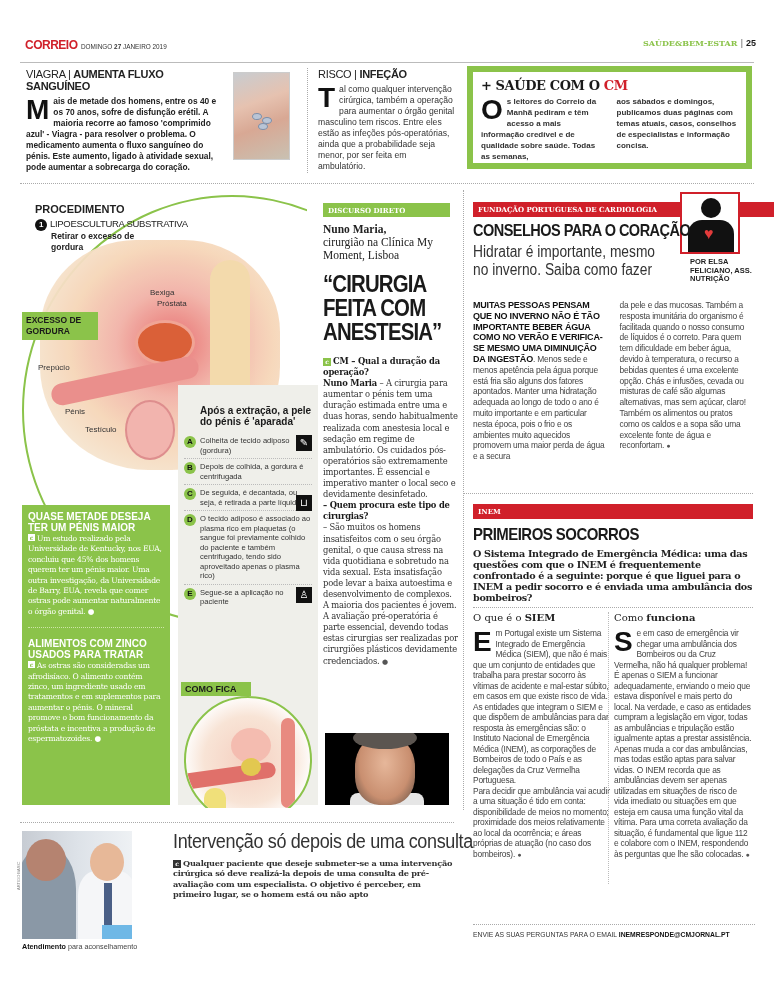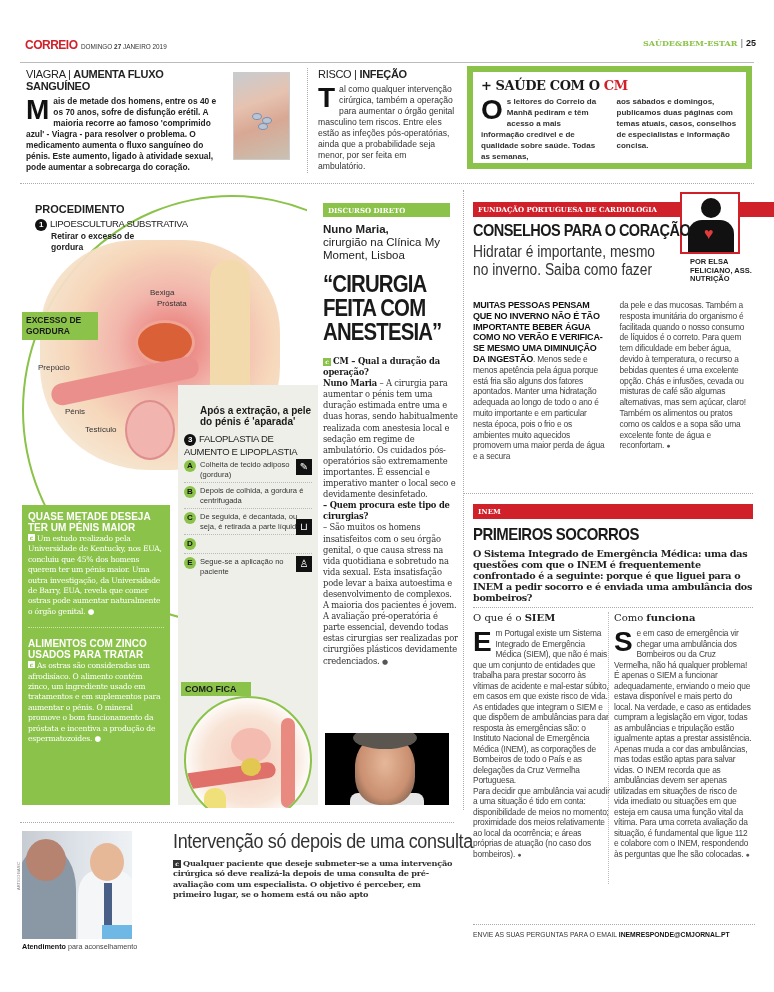--- a/index.html
+++ b/index.html
@@ -52,21 +52,21 @@
 
   
   #greenbox { left: 22px; top: 505px; width: 148px; height: 300px; background: #8bc34a; padding: 6px 6px; }
   #greenbox h4 { font-size: 10px; font-weight: 900; color: #fff; line-height: 11px; }
   #greenbox p { font-family: "DejaVu Serif", serif; font-size: 7.6px; line-height: 10.4px; color: #fff; margin-top: 1px; letter-spacing: -0.2px; }
   #greenbox .sep { border-top: 1px dotted #cde6a8; margin: 10px 0; }
   .cbox { display: inline-block; width: 7px; height: 7px; background: #fff; color: #8bc34a; font-size: 6px; line-height: 7px; text-align: center; font-weight: bold; margin-right: 2px; vertical-align: 1px; }
 
   
   #dd-kicker { left: 323px; top: 203px; width: 127px; height: 14px; background: #8bc34a; color: #fff; font-family: "DejaVu Serif", serif; font-size: 7px; font-weight: bold; padding: 3px 5px; }
-  #dd-name { left: 323px; top: 223px; width: 135px; font-family: Liberation Sans, sans-serif; font-size: 11.5px; line-height: 13px; color: #222; }
+  #dd-name { left: 323px; top: 223px; width: 135px; font-family: Liberation Serif, serif; font-size: 11.5px; line-height: 13px; color: #222; }
   #dd-quote { left: 323px; top: 272px; width: 135px; font-size: 24px; font-weight: 900; line-height: 24px; letter-spacing: -1px; color: #1a1a1a; transform: scaleX(0.85); transform-origin: left; white-space: nowrap; }
   #dd-body { left: 323px; top: 356px; width: 136px; font-family: "DejaVu Serif", serif; font-size: 8.4px; line-height: 11.1px; color: #333; letter-spacing: -0.2px; }
   #dd-body .q { font-weight: bold; color: #1a1a1a; }
   .greenc { display: inline-block; width: 8px; height: 8px; background: #8bc34a; color: #fff; font-size: 6px; line-height: 8px; text-align: center; margin-right: 2px; vertical-align: 0; }
   #dd-photo { left: 325px; top: 733px; width: 124px; height: 72px; background: #000; overflow: hidden; }
   #dd-photo .face { position: absolute; left: 30px; top: 2px; width: 60px; height: 70px; border-radius: 45% 45% 40% 40%; background: radial-gradient(ellipse at 50% 40%, #e6b79a 0%, #c98f70 60%, #5a4a40 100%); }
   #dd-photo .hair { position: absolute; left: 28px; top: -6px; width: 64px; height: 22px; border-radius: 50%; background: #5b5550; }
   #dd-photo .shirt { position: absolute; left: 25px; top: 60px; width: 74px; height: 20px; background: #e6e6e6; border-radius: 8px 8px 0 0; }
 
   
@@ -169,37 +169,37 @@
 </div>
 <div class="abs" id="excesso">EXCESSO DE GORDURA</div>
 <div class="abs lbl" style="left:150px;top:288px">Bexiga</div>
 <div class="abs lbl" style="left:157px;top:299px">Próstata</div>
 <div class="abs lbl" style="left:38px;top:363px">Prepúcio</div>
 <div class="abs lbl" style="left:65px;top:407px">Pénis</div>
 <div class="abs lbl" style="left:85px;top:425px">Testículo</div>
 
 <div class="abs" id="steps-box">
   <div class="stepdesc">Após a extração, a pele do pénis é 'aparada'</div>
-  <div class="stephead cond"><span class="stepnum">3</span><span>FALOPLASTIA DE AUMENTO E LIPOPLASTIA</span></div>
   <div class="sub">
       <span class="letter">A</span>
       <span style="width:90px">Colheita de tecido adiposo (gordura)</span>
       <span class="ico">✎</span>
     </div>
   <div class="sub">
       <span class="letter">B</span>
       <span style="width:105px">Depois de colhida, a gordura é centrifugada</span>
     </div>
   <div class="sub">
       <span class="letter">C</span>
       <span style="width:105px">De seguida, é decantada, ou seja, é retirada a parte líquida</span>
       <span class="ico" style="top:10px">⊔</span>
     </div>
   <div class="sub">
       <span class="letter">D</span>
+      <span>O tecido adiposo é associado ao plasma rico em plaquetas (o sangue foi previamente colhido do paciente e também centrifugado, tendo sido aproveitado apenas o plasma rico)</span>
     </div>
   <div class="sub" style="border-bottom:none">
       <span class="letter">E</span>
       <span style="width:90px">Segue-se a aplicação no paciente</span>
       <span class="ico">♙</span>
     </div>
 </div>
 <div class="abs" id="comofica-circle">
   <div style="position:absolute;left:-10px;top:70px;width:100px;height:16px;background:#e0706a;border-radius:8px;transform:rotate(-8deg)"></div>
   <div style="position:absolute;left:18px;top:90px;width:22px;height:30px;background:#f0e07a;border-radius:10px"></div>

